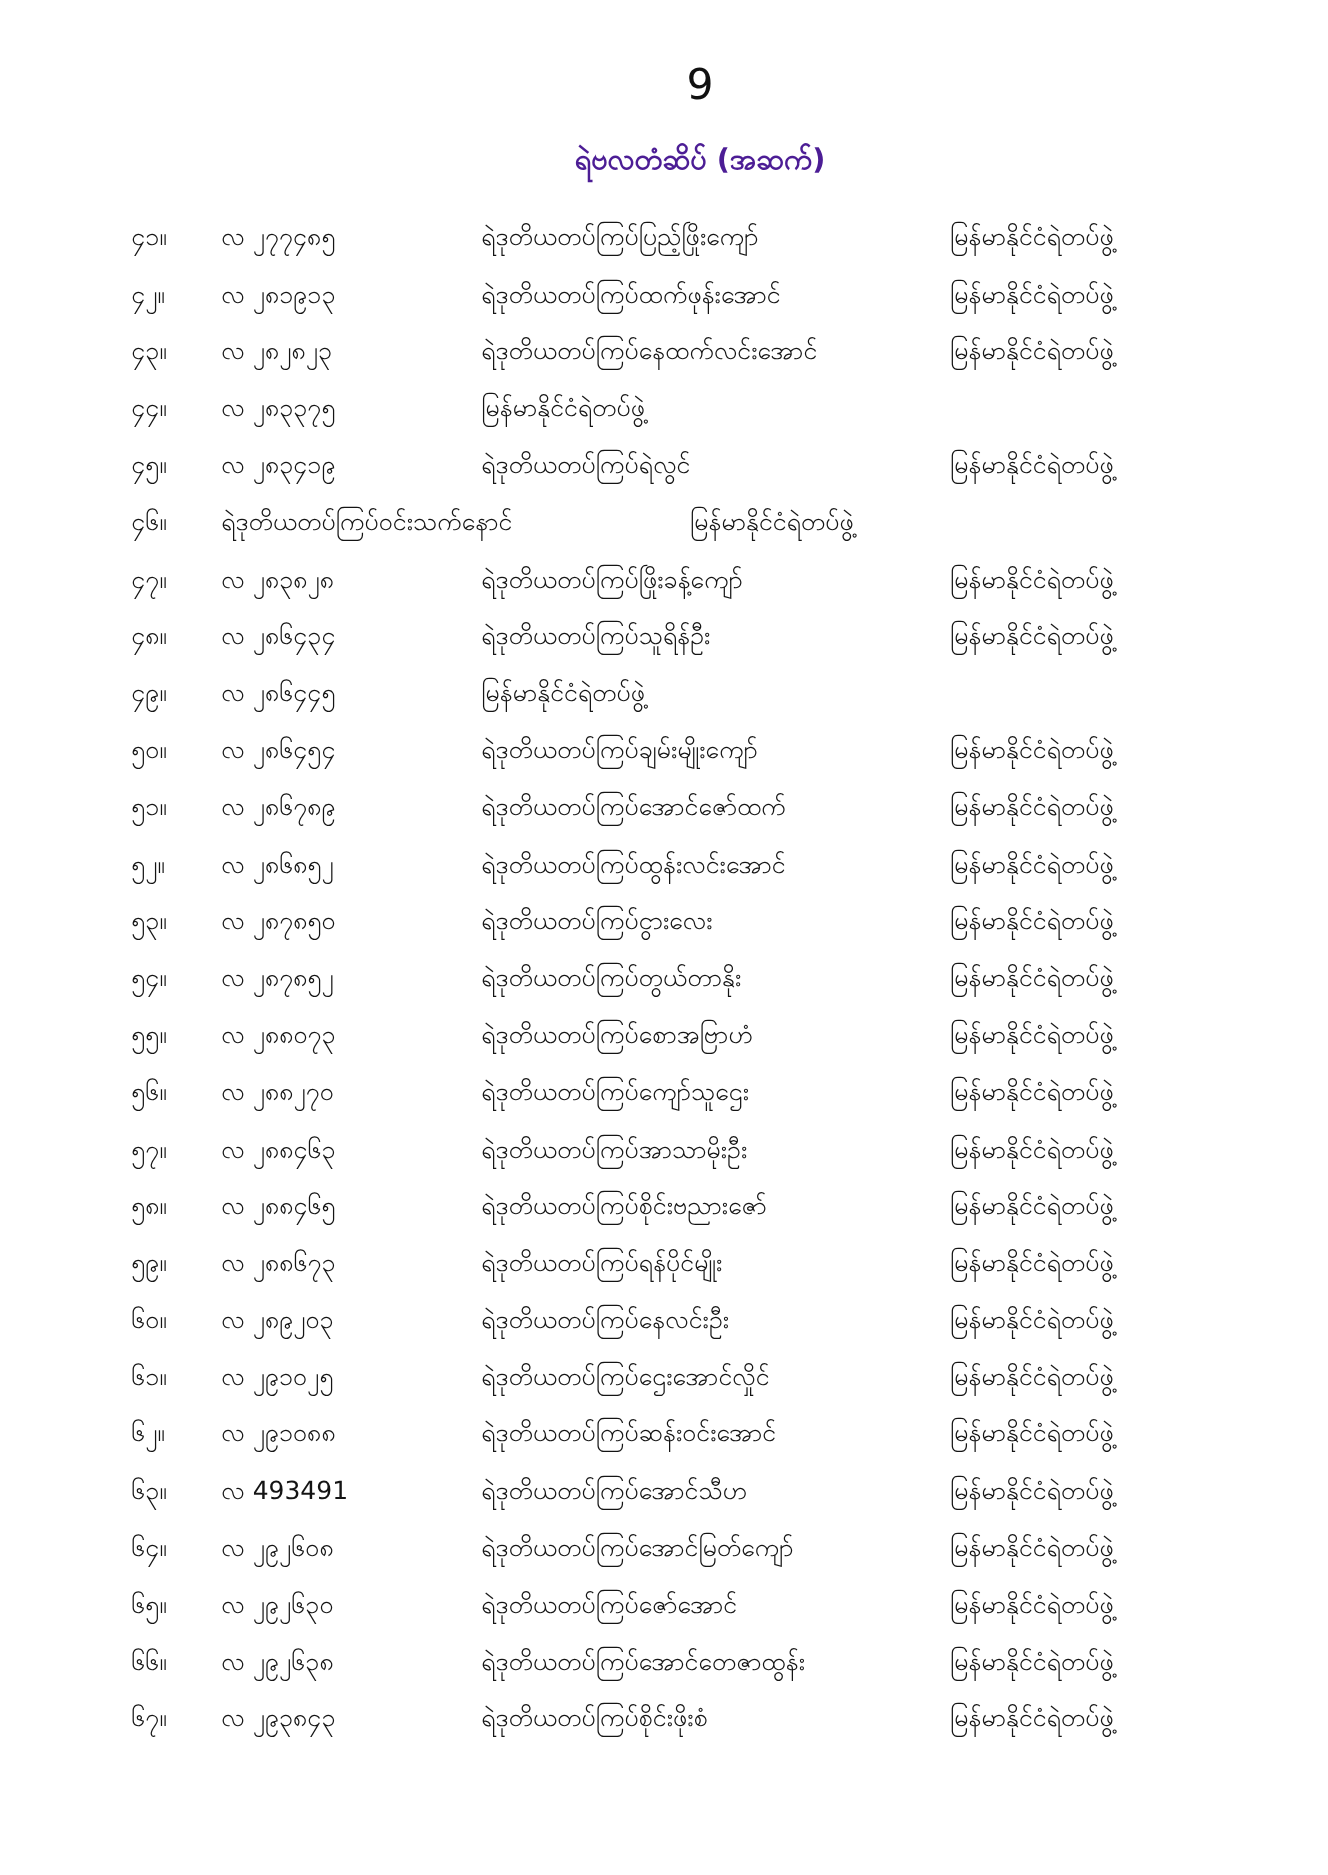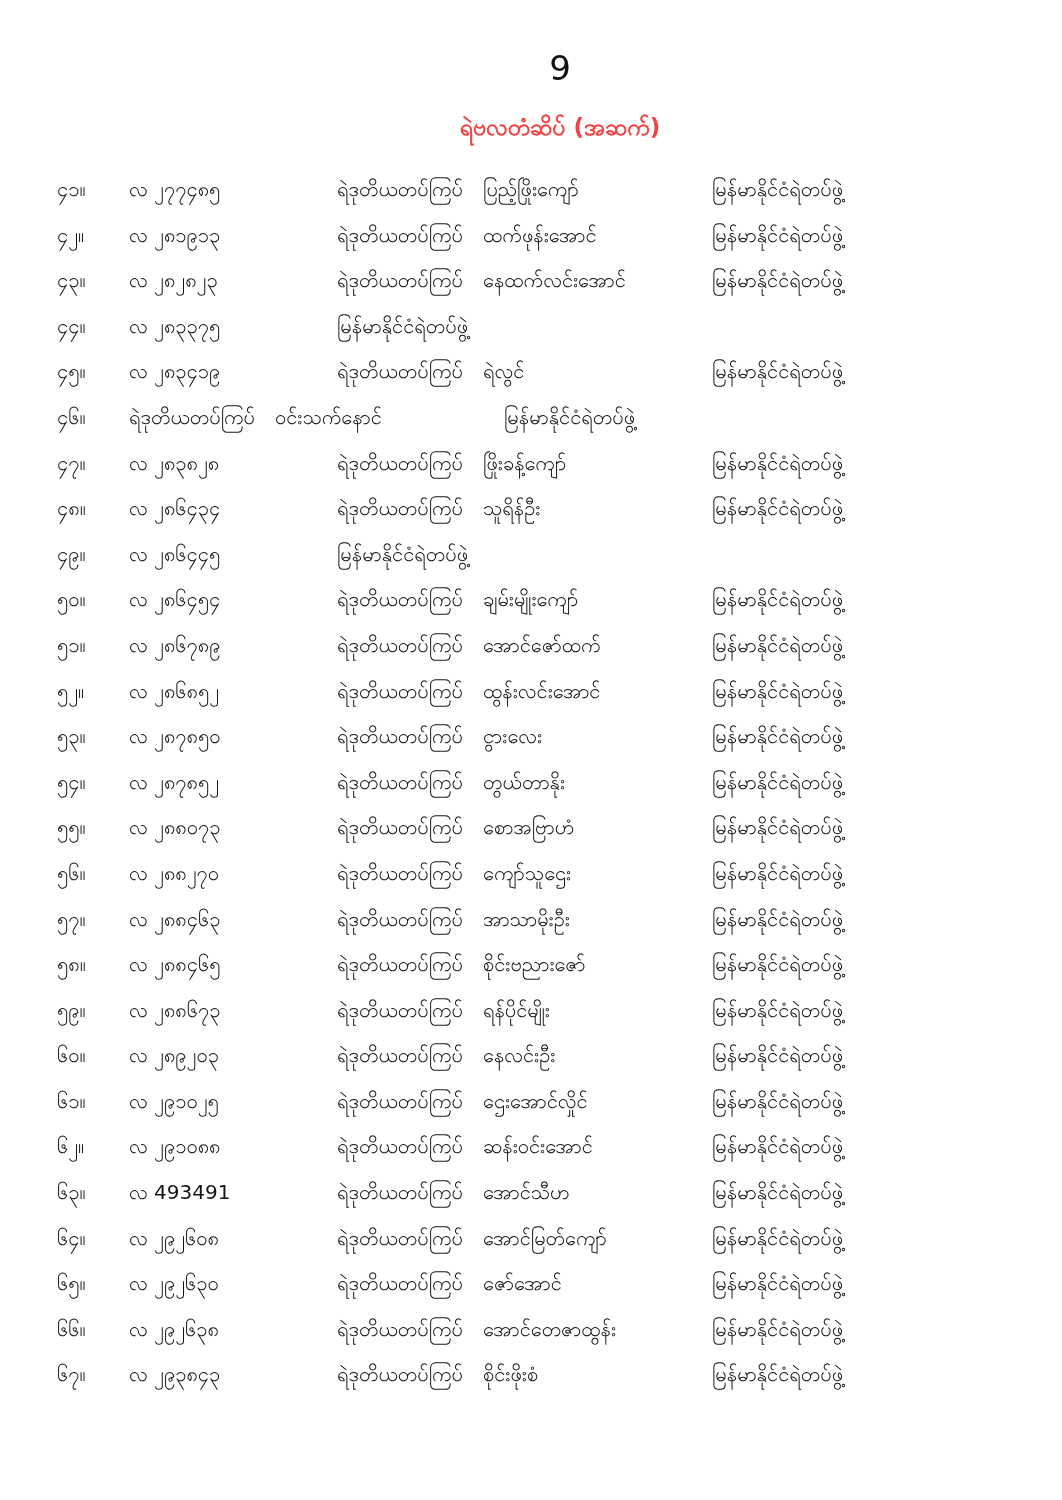--- a/index.html
+++ b/index.html
@@ -29,42 +29,42 @@
   }
   .doc-title {
     position: absolute;
     top: 112px;
     left: 0;
     right: 0;
     padding-left: 58px;
     text-align: center;
     font-size: 23px;
     font-weight: 700;
-    color: #ef4444;
+    color: #4c1d95;
   }
   .list {
     position: absolute;
     top: 167px;
     left: 0;
     right: 0;
   }
   .row {
     display: flex;
     align-items: center;
     height: 45.6px;
-    padding-left: 57px;
+    padding-left: 105px;
     font-size: 20px;
     line-height: 45.6px;
     white-space: nowrap;
   }
   .col-no    { width: 72px;  flex: 0 0 auto; }
   .col-serial{ width: 208px; flex: 0 0 auto; }
   .col-name  { width: 375px; flex: 0 0 auto; }
   .col-org   { flex: 1 1 auto; }
-  .rank { margin-right: 20px; }
+  .rank { margin-right: 0; }
 </style>
 </head>
 <body>
 
 <div class="page">
 
   <div class="page-number">9</div>
 
   <div class="doc-title">ရဲဗလတံဆိပ် (အဆက်)</div>
 

